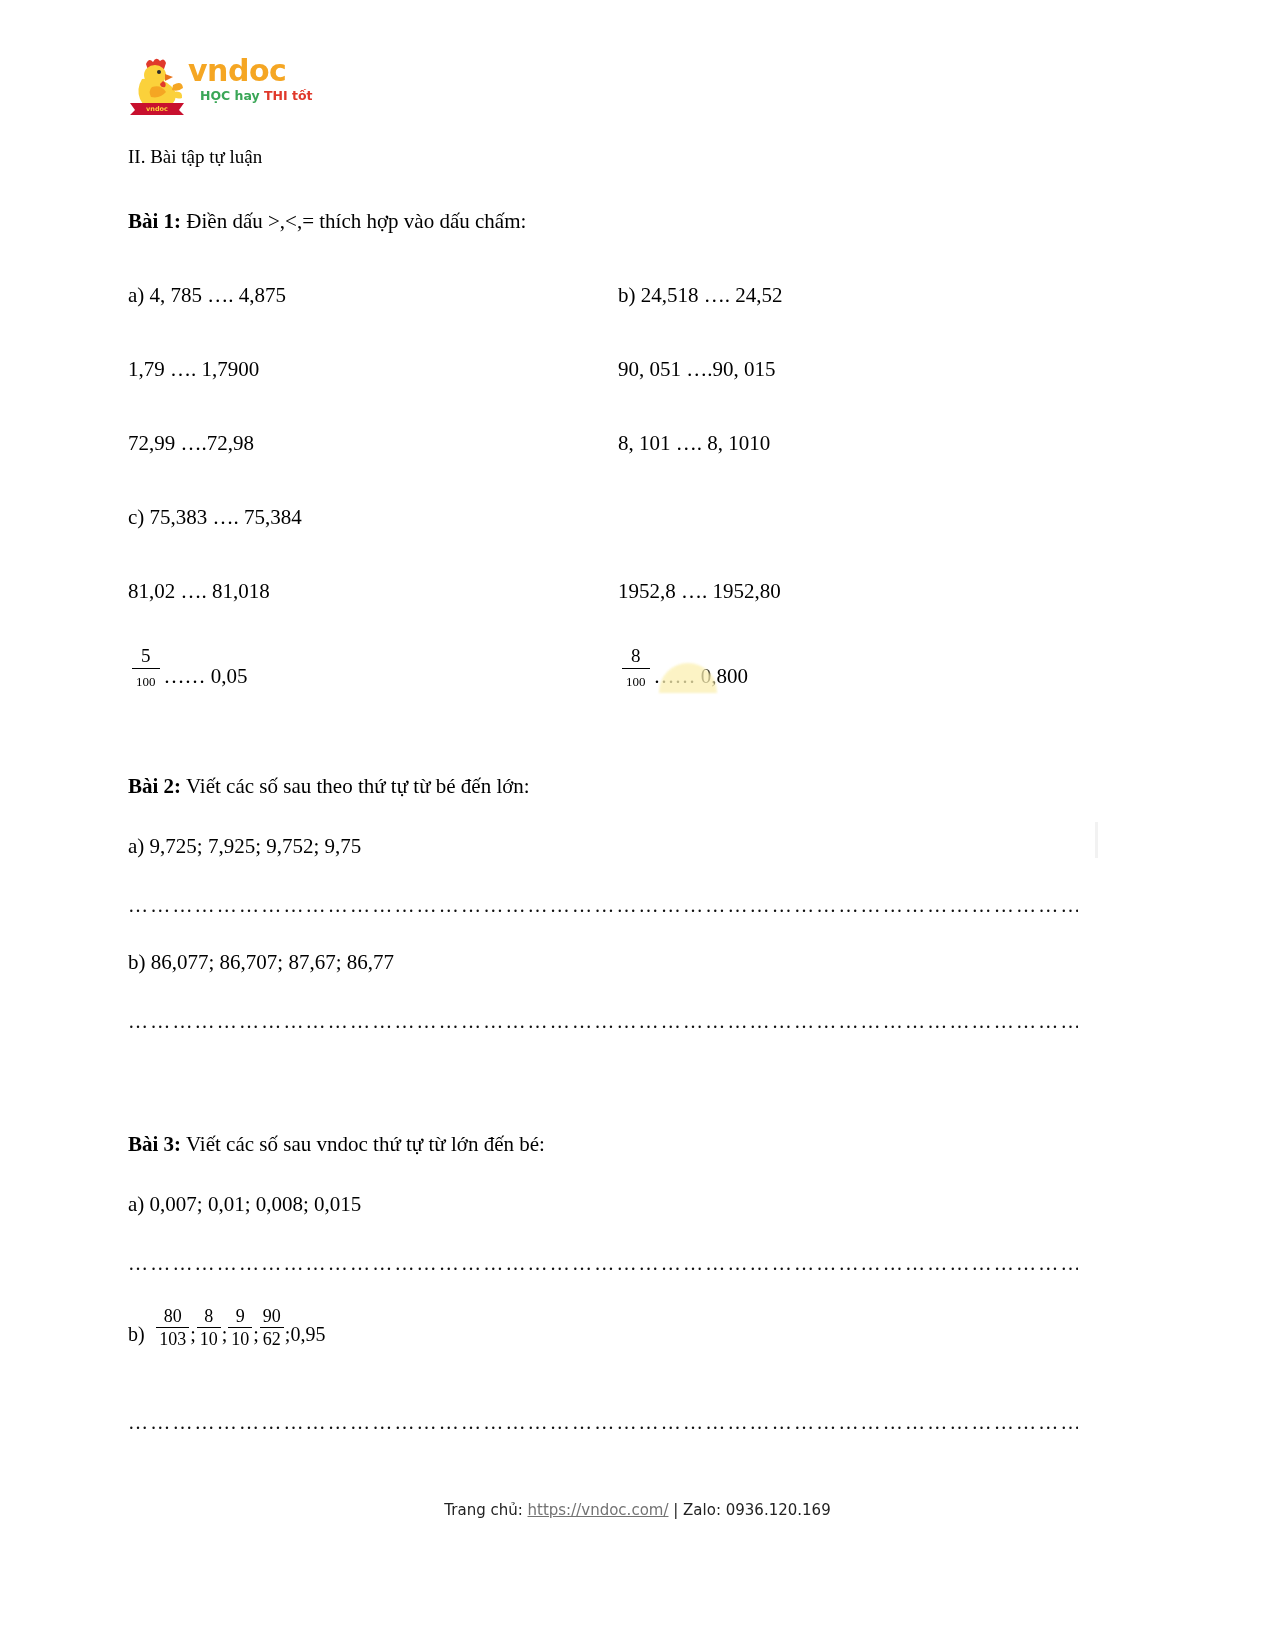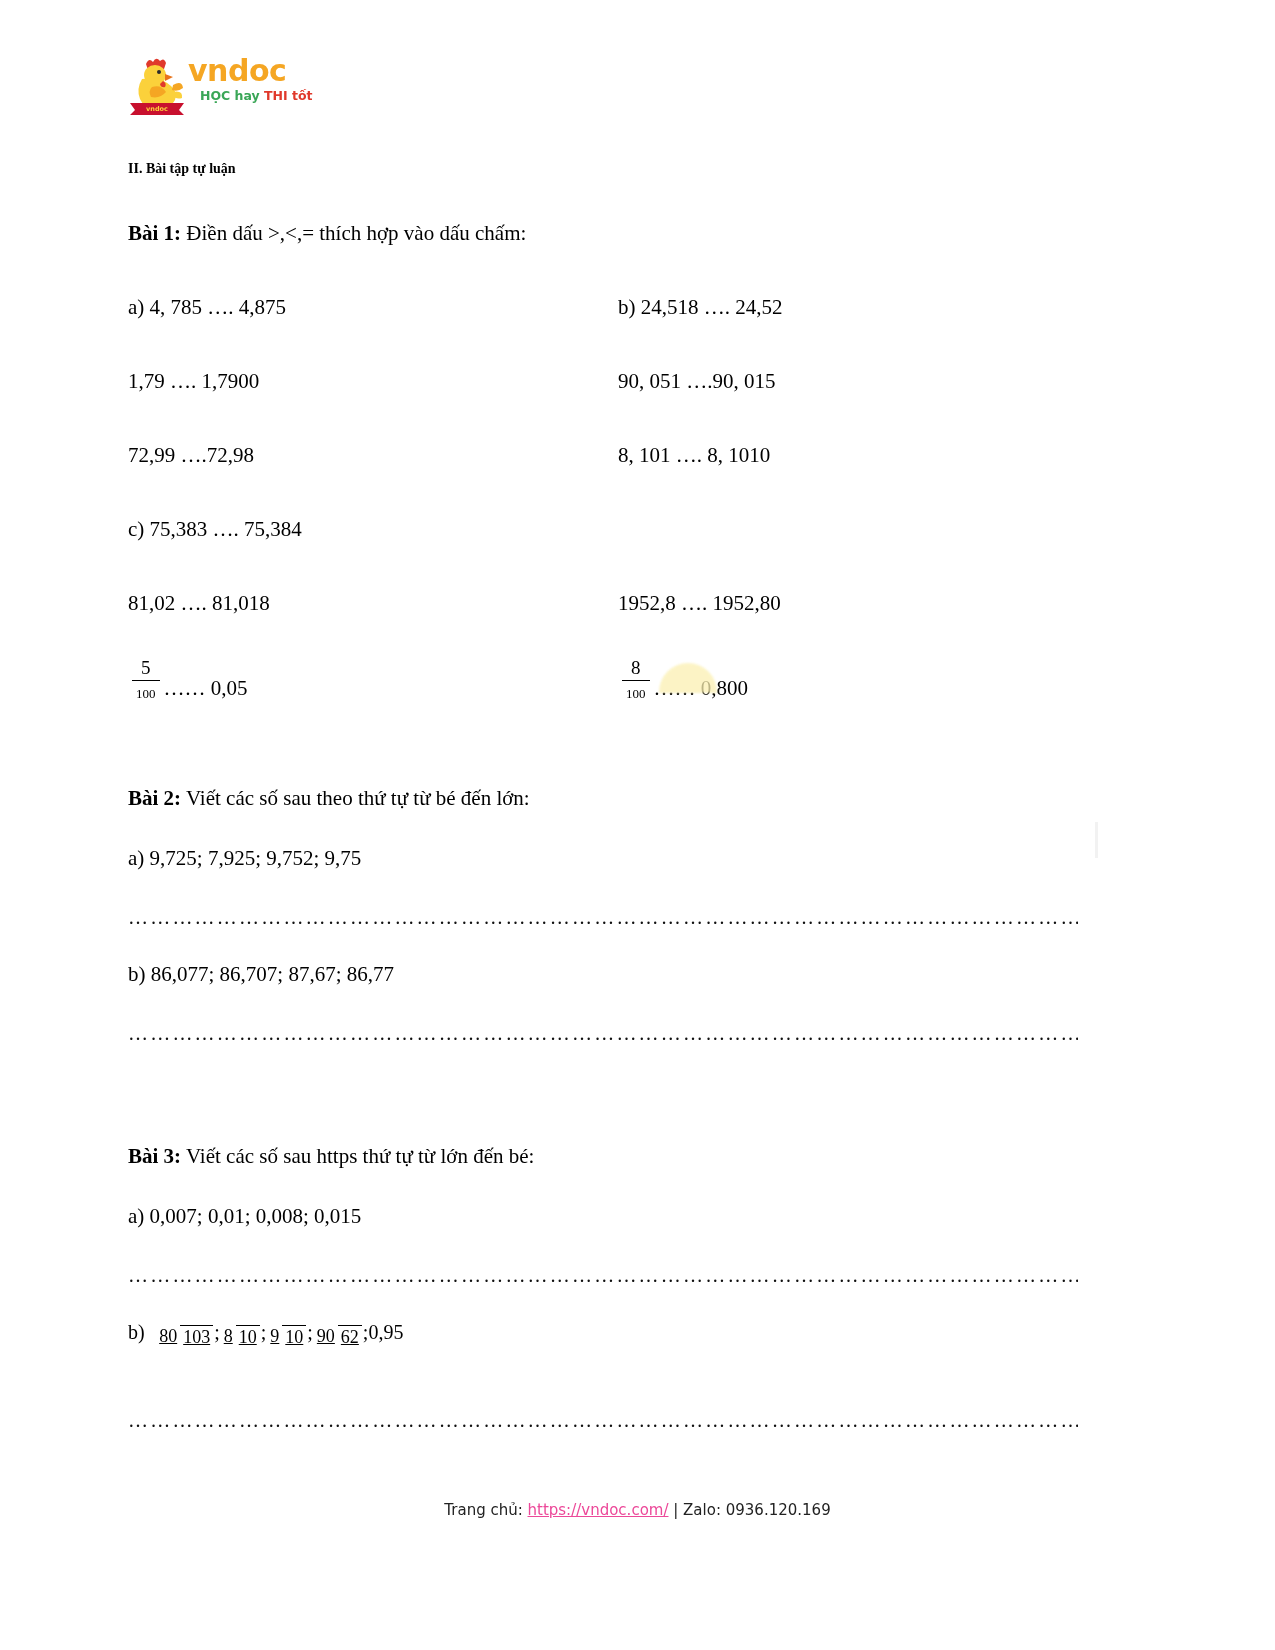--- a/index.html
+++ b/index.html
@@ -67,24 +67,24 @@
 
   
   .content {
     position: absolute;
     left: 128px;
     top: 140px;
     width: 950px;
   }
 
   .h-section {
-    font-size: 14px;
-    font-weight: bold;
+    font-size: 19px;
+    font-weight: normal;
     line-height: 26px;
-    margin: 16px 0 38px 0;
+    margin: 4px 0 38px 0;
   }
 
   .q-title {
     font-size: 21px;
     line-height: 26px;
     margin: 0 0 34px 0;
   }
   .q-title .lead { font-weight: bold; }
 
   .two-col {
@@ -126,26 +126,25 @@
     line-height: 22px;
   }
   .frac-row .tail {
     display: inline-block;
     vertical-align: bottom;
     padding-bottom: 4px;
   }
 
   .frac-small {
     display: inline-flex;
-    flex-direction: row;
+    flex-direction: column;
     align-items: center;
     vertical-align: middle;
     margin: 0 1px;
     line-height: 1;
-    text-decoration: underline;
   }
   .frac-small .num {
     font-size: 18px;
     padding: 0 3px 1px 3px;
     line-height: 19px;
   }
   .frac-small .den {
     font-size: 18px;
     border-top: 1.5px solid #000;
     padding: 1px 3px 0 3px;
@@ -199,21 +198,21 @@
     left: 0;
     top: 1500px;
     width: 1275px;
     text-align: center;
     font-family: "DejaVu Sans", sans-serif;
     font-size: 15px;
     line-height: 20px;
     color: #222;
   }
   .footer a {
-    color: #ec4899;
+    color: #737373;
     text-decoration: underline;
   }
 </style>
 </head>
 <body>
 
 <div class="page">
 
   <div class="logo-block">
     <div class="logo-mascot">
@@ -311,21 +310,21 @@
 
     <p class="item">a) 9,725; 7,925; 9,752; 9,75</p>
     <p class="dotline">…………………………………………………………………………………………………………………</p>
 
     <p class="item">b) 86,077; 86,707; 87,67; 86,77</p>
     <p class="dotline">…………………………………………………………………………………………………………………</p>
 
     <div class="gap-lg"></div>
     <div class="gap-md"></div>
 
-    <p class="q-title"><span class="lead">Bài 3:</span><span> Viết các số sau https thứ tự từ lớn đến bé:</span></p>
+    <p class="q-title"><span class="lead">Bài 3:</span><span> Viết các số sau vndoc thứ tự từ lớn đến bé:</span></p>
 
     <p class="item">a) 0,007; 0,01; 0,008; 0,015</p>
     <p class="dotline">…………………………………………………………………………………………………………………</p>
 
     <p class="item"><span class="sep">b)</span>&nbsp;&nbsp;<span class="frac-small">
           <span class="num">80</span>
           <span class="den">103</span>
         </span><span class="sep">;</span><span class="frac-small">
           <span class="num">8</span>
           <span class="den">10</span>

